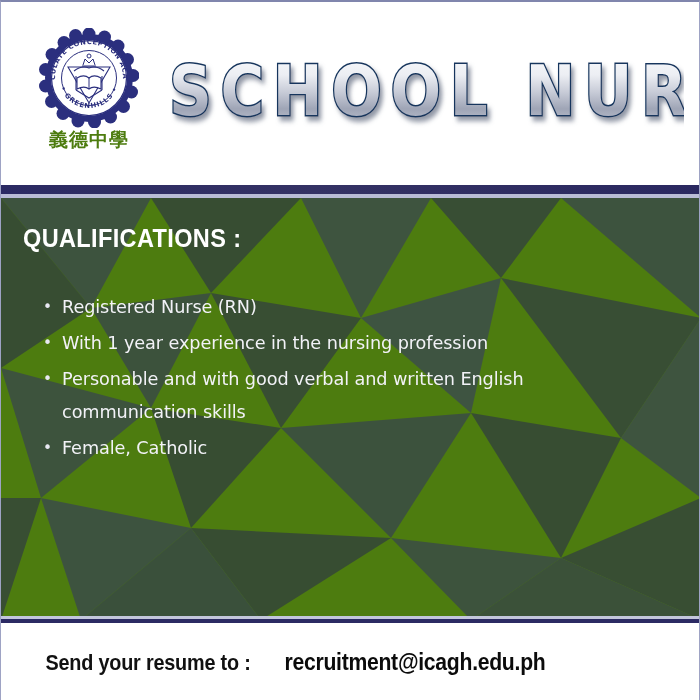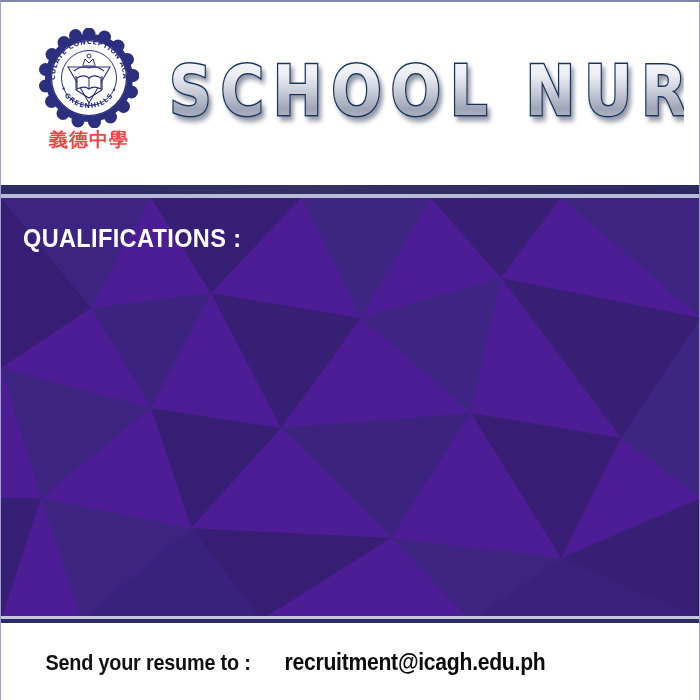--- a/index.html
+++ b/index.html
@@ -51,21 +51,21 @@
     width: 100px;
     height: 100px;
     display: block;
   }
 
   .logo-cn {
     margin-top: 2px;
     font-family: "DejaVu Sans", sans-serif;
     font-size: 19px;
     font-weight: 700;
-    color: #ef4444;
+    color: #4d7c0f;
     letter-spacing: 1px;
     line-height: 1;
     white-space: nowrap;
   }
 
   .title-wrap {
     position: absolute;
     left: 168px;
     top: 54px;
     width: 515px;
@@ -93,21 +93,21 @@
     height: 4px;
     background: #b9bcd6;
   }
 
   .body-panel {
     position: absolute;
     left: 0;
     top: 196px;
     width: 700px;
     height: 422px;
-    background: #4c1d95;
+    background: #4d7c0f;
     overflow: hidden;
   }
 
   .poly-layer {
     position: absolute;
     inset: 0;
     width: 700px;
     height: 422px;
     display: block;
   }
@@ -338,20 +338,26 @@
         <polygon points="390,340 560,360 470,422" fill="#2e2b6c"></polygon>
         <polygon points="560,360 700,300 700,422" fill="#242158"></polygon>
         <polygon points="80,422 260,422 190,330" fill="#282568"></polygon>
         <polygon points="470,422 700,422 560,360" fill="#2a2764"></polygon>
       </g>
     </svg>
 
     <div class="content">
       <div class="qual-heading">QUALIFICATIONS :</div>
 
+      <ul class="qual-list" id="qual-list">
+        <li class="qual-item">Registered Nurse (RN)</li>
+        <li class="qual-item">With 1 year experience in the nursing profession</li>
+        <li class="qual-item">Personable and with good verbal and written English communication skills</li>
+        <li class="qual-item">Female, Catholic</li>
+      </ul>
     </div>
   </div>
 
   <div class="band-rule-bottom"></div>
   <div class="band-bottom"></div>
 
   <div class="footer">
     <div class="footer-inner">
       <span class="footer-label">Send your resume to :</span>
       <span class="footer-email">recruitment@icagh.edu.ph</span>

